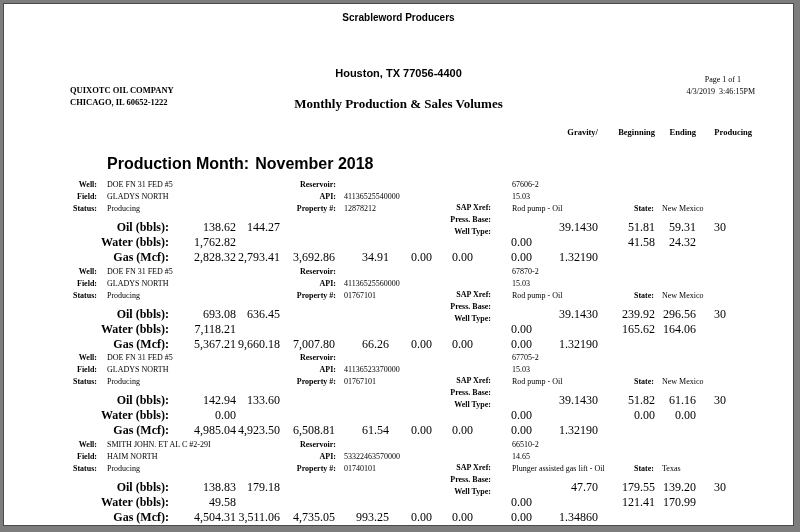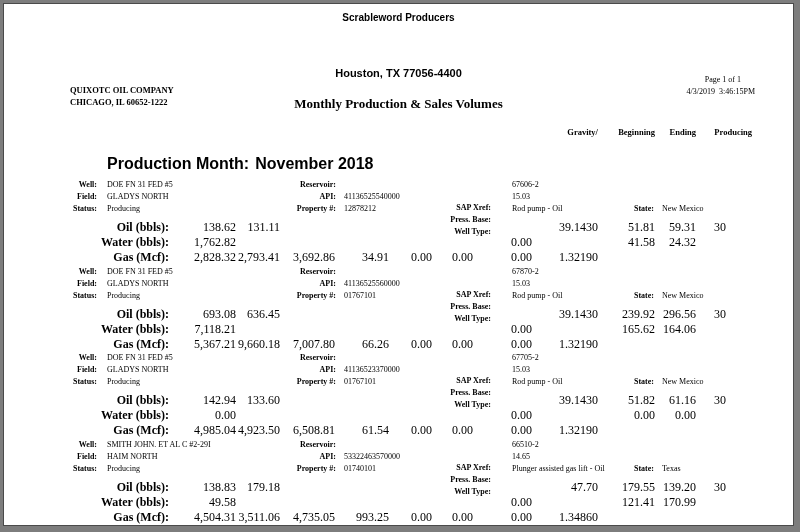--- a/index.html
+++ b/index.html
@@ -138,21 +138,21 @@
           <col style="width:59px">
           <col style="width:66px">
         <col style="width:57px">
           <col style="width:41px">
           <col style="width:56px">
       </colgroup>
       <tbody>
           <tr>
         <td class="lbl">Oil (bbls):</td>
         <td>138.62</td>
-        <td>131.11</td>
+        <td>144.27</td>
         <td></td>
         <td></td>
         <td></td>
         <td></td>
         <td></td>
         <td>39.1430</td>
         <td>51.81</td>
         <td>59.31</td>
         <td class="days">30</td>
       </tr>

